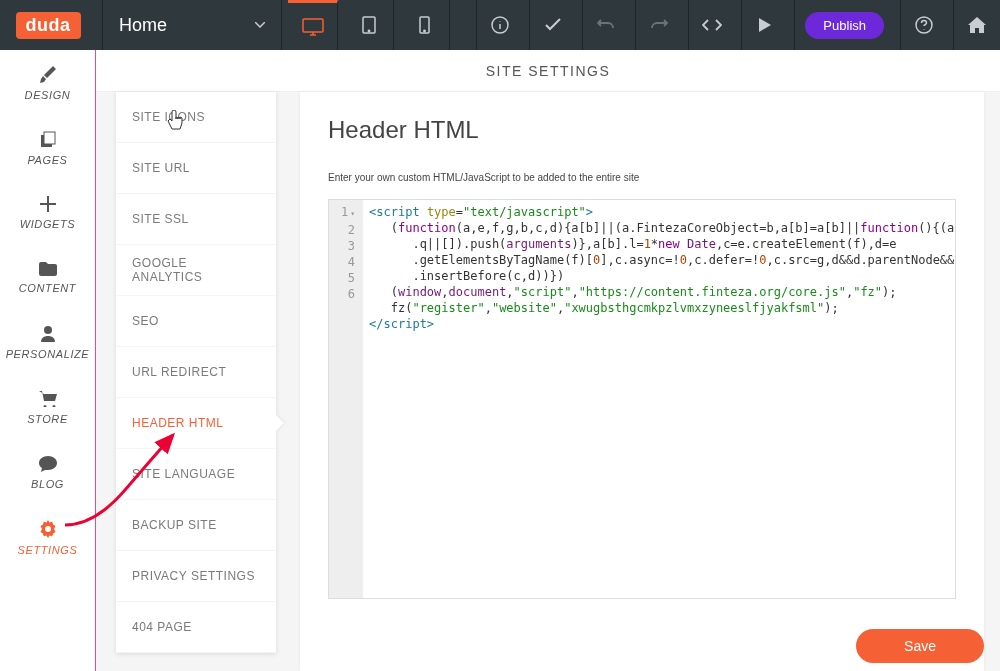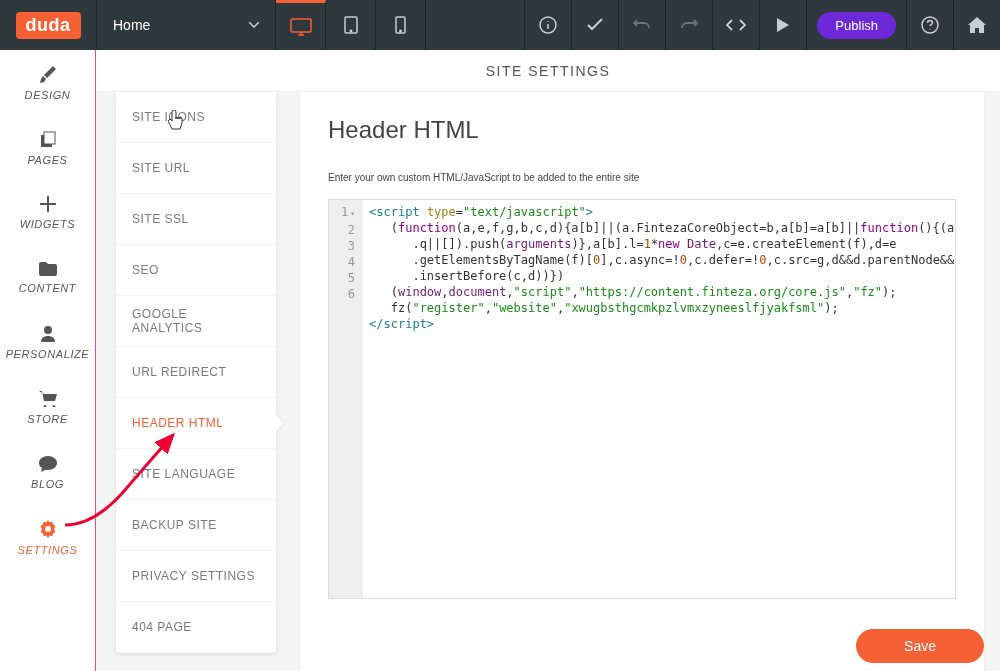--- a/index.html
+++ b/index.html
@@ -1,21 +1,21 @@
 <!DOCTYPE html>
 <html><head>
 <meta charset="utf-8">
 <style>
 * { margin: 0; padding: 0; box-sizing: border-box; }
 body { font-family: -apple-system, BlinkMacSystemFont, "Segoe UI", Arial, sans-serif; background: #f5f5f5; width: 1000px; height: 671px; overflow: hidden; position: relative; }
 
-.topbar { height: 50px; background: #2f383d; display: flex; align-items: stretch; color: #fff; }
+.topbar { height: 50px; background: #2f383d; display: flex; align-items: stretch; color: #fff; gap: 6px; }
 .logo { width: 96px; display: flex; align-items: center; justify-content: center; }
 .logo-badge { background: #f66035; color: #fff; font-weight: 700; padding: 3px 10px; border-radius: 4px; font-size: 18px; letter-spacing: 0.5px; }
-.section-dropdown { width: 180px; display: flex; align-items: center; justify-content: space-between; padding: 0 16px; border-left: 1px solid #1e2529; border-right: 1px solid #1e2529; cursor: pointer; font-size: 14px; }
+.section-dropdown { width: 180px; display: flex; align-items: center; justify-content: space-between; padding: 0 16px; border-left: 1px solid #1e2529; border-right: 1px solid #1e2529; cursor: pointer; font-size: 18px; }
 .device-btn { width: 50px; border-right: 1px solid #1e2529; display: flex; align-items: center; justify-content: center; cursor: pointer; position: relative; }
 .device-btn.active { border-top: 3px solid #f66035; }
 .top-spacer { flex: 1; }
 .top-btn { width: 47px; border-left: 1px solid #1e2529; display: flex; align-items: center; justify-content: center; cursor: pointer; color: #c7cdd0; }
 .top-btn svg, .device-btn svg { display: block; }
 .publish-wrap { display: flex; align-items: center; padding: 0 10px; border-left: 1px solid #1e2529; }
 .publish-btn { background: #6d28d9; color: #fff; font-size: 13px; padding: 6px 18px; border-radius: 14px; cursor: pointer; border: none; }
 .leftnav { position: absolute; top: 50px; left: 0; width: 96px; bottom: 0; background: #fff; border-right: 1px solid #ec4899; font-style: italic; }
 .leftnav-item { height: 65px; display: flex; flex-direction: column; align-items: center; justify-content: center; cursor: pointer; color: #555; font-size: 11px; }
 .leftnav-item .lbl { margin-top: 6px; letter-spacing: 0.6px; }
@@ -191,24 +191,24 @@
   <div class="settings-menu-item">
       <span>SITE ICONS</span>
     </div>
   <div class="settings-menu-item">
       <span>SITE URL</span>
     </div>
   <div class="settings-menu-item">
       <span>SITE SSL</span>
     </div>
   <div class="settings-menu-item">
+      <span>GOOGLE ANALYTICS</span>
+    </div>
+  <div class="settings-menu-item">
       <span>SEO</span>
-    </div>
-  <div class="settings-menu-item">
-      <span>GOOGLE ANALYTICS</span>
     </div>
   <div class="settings-menu-item">
       <span>URL REDIRECT</span>
     </div>
   <div class="settings-menu-item active">
       <span>HEADER HTML</span>
     </div>
   <div class="settings-menu-item">
       <span>SITE LANGUAGE</span>
     </div>

